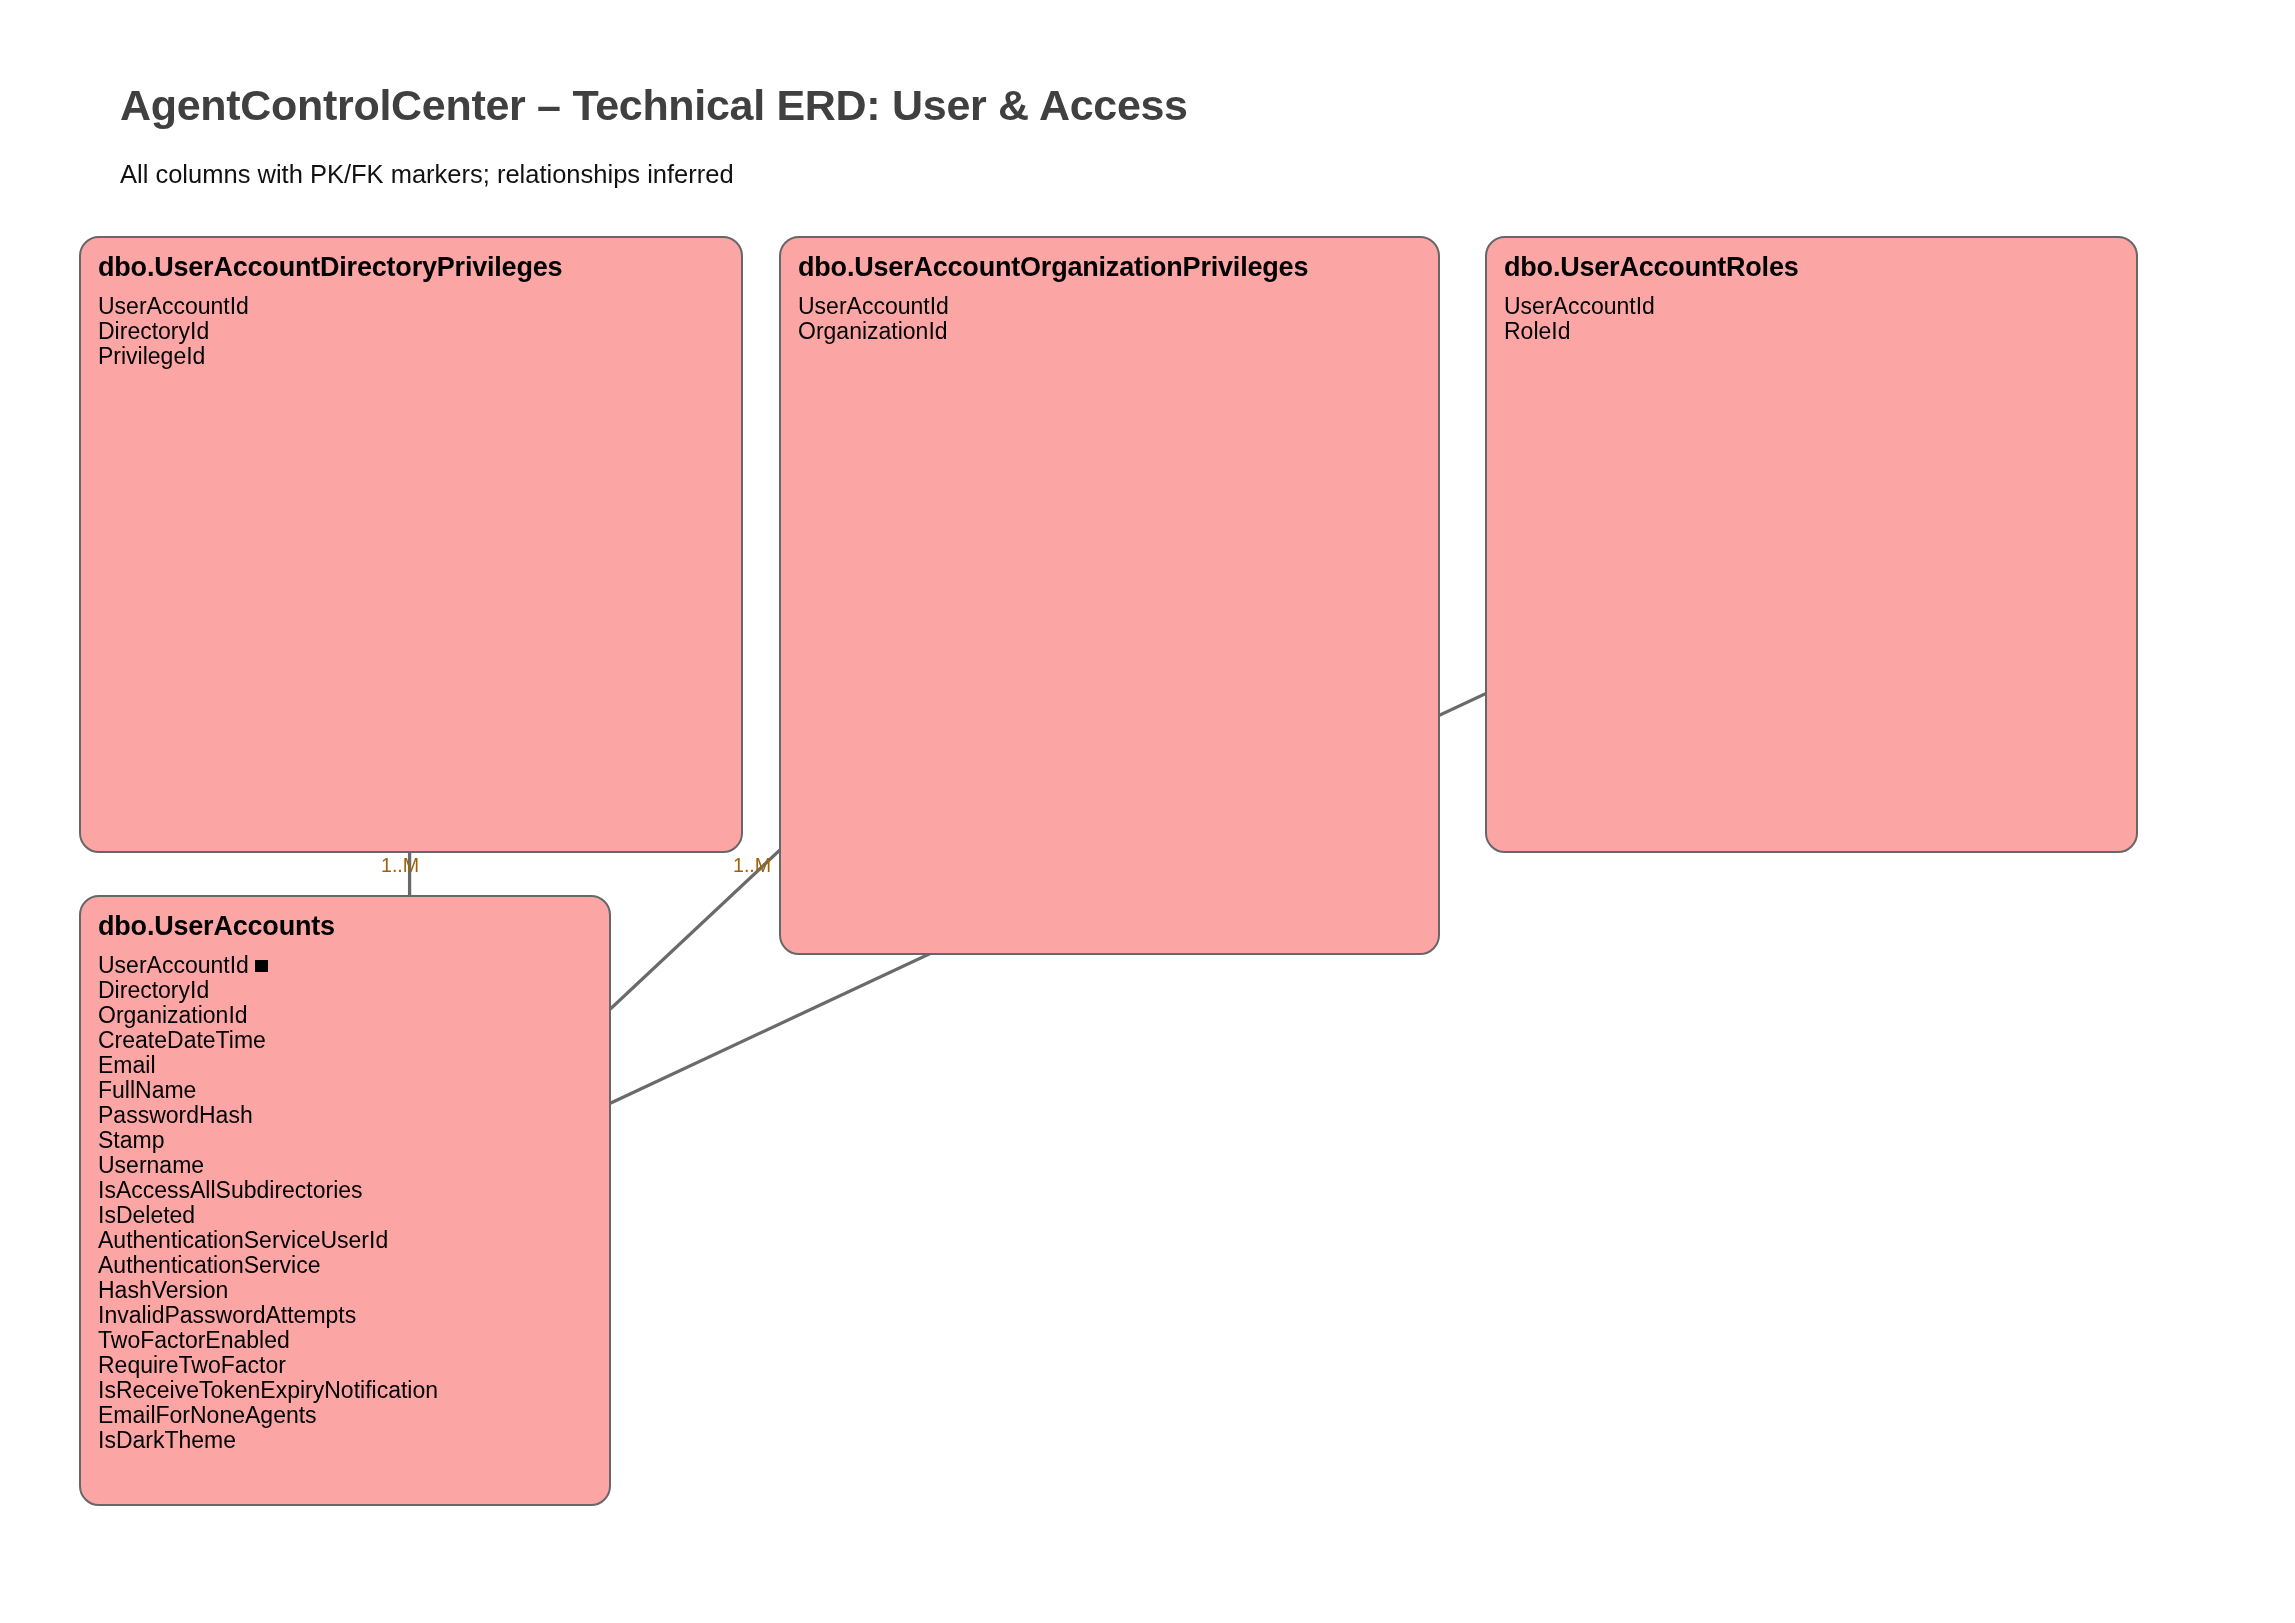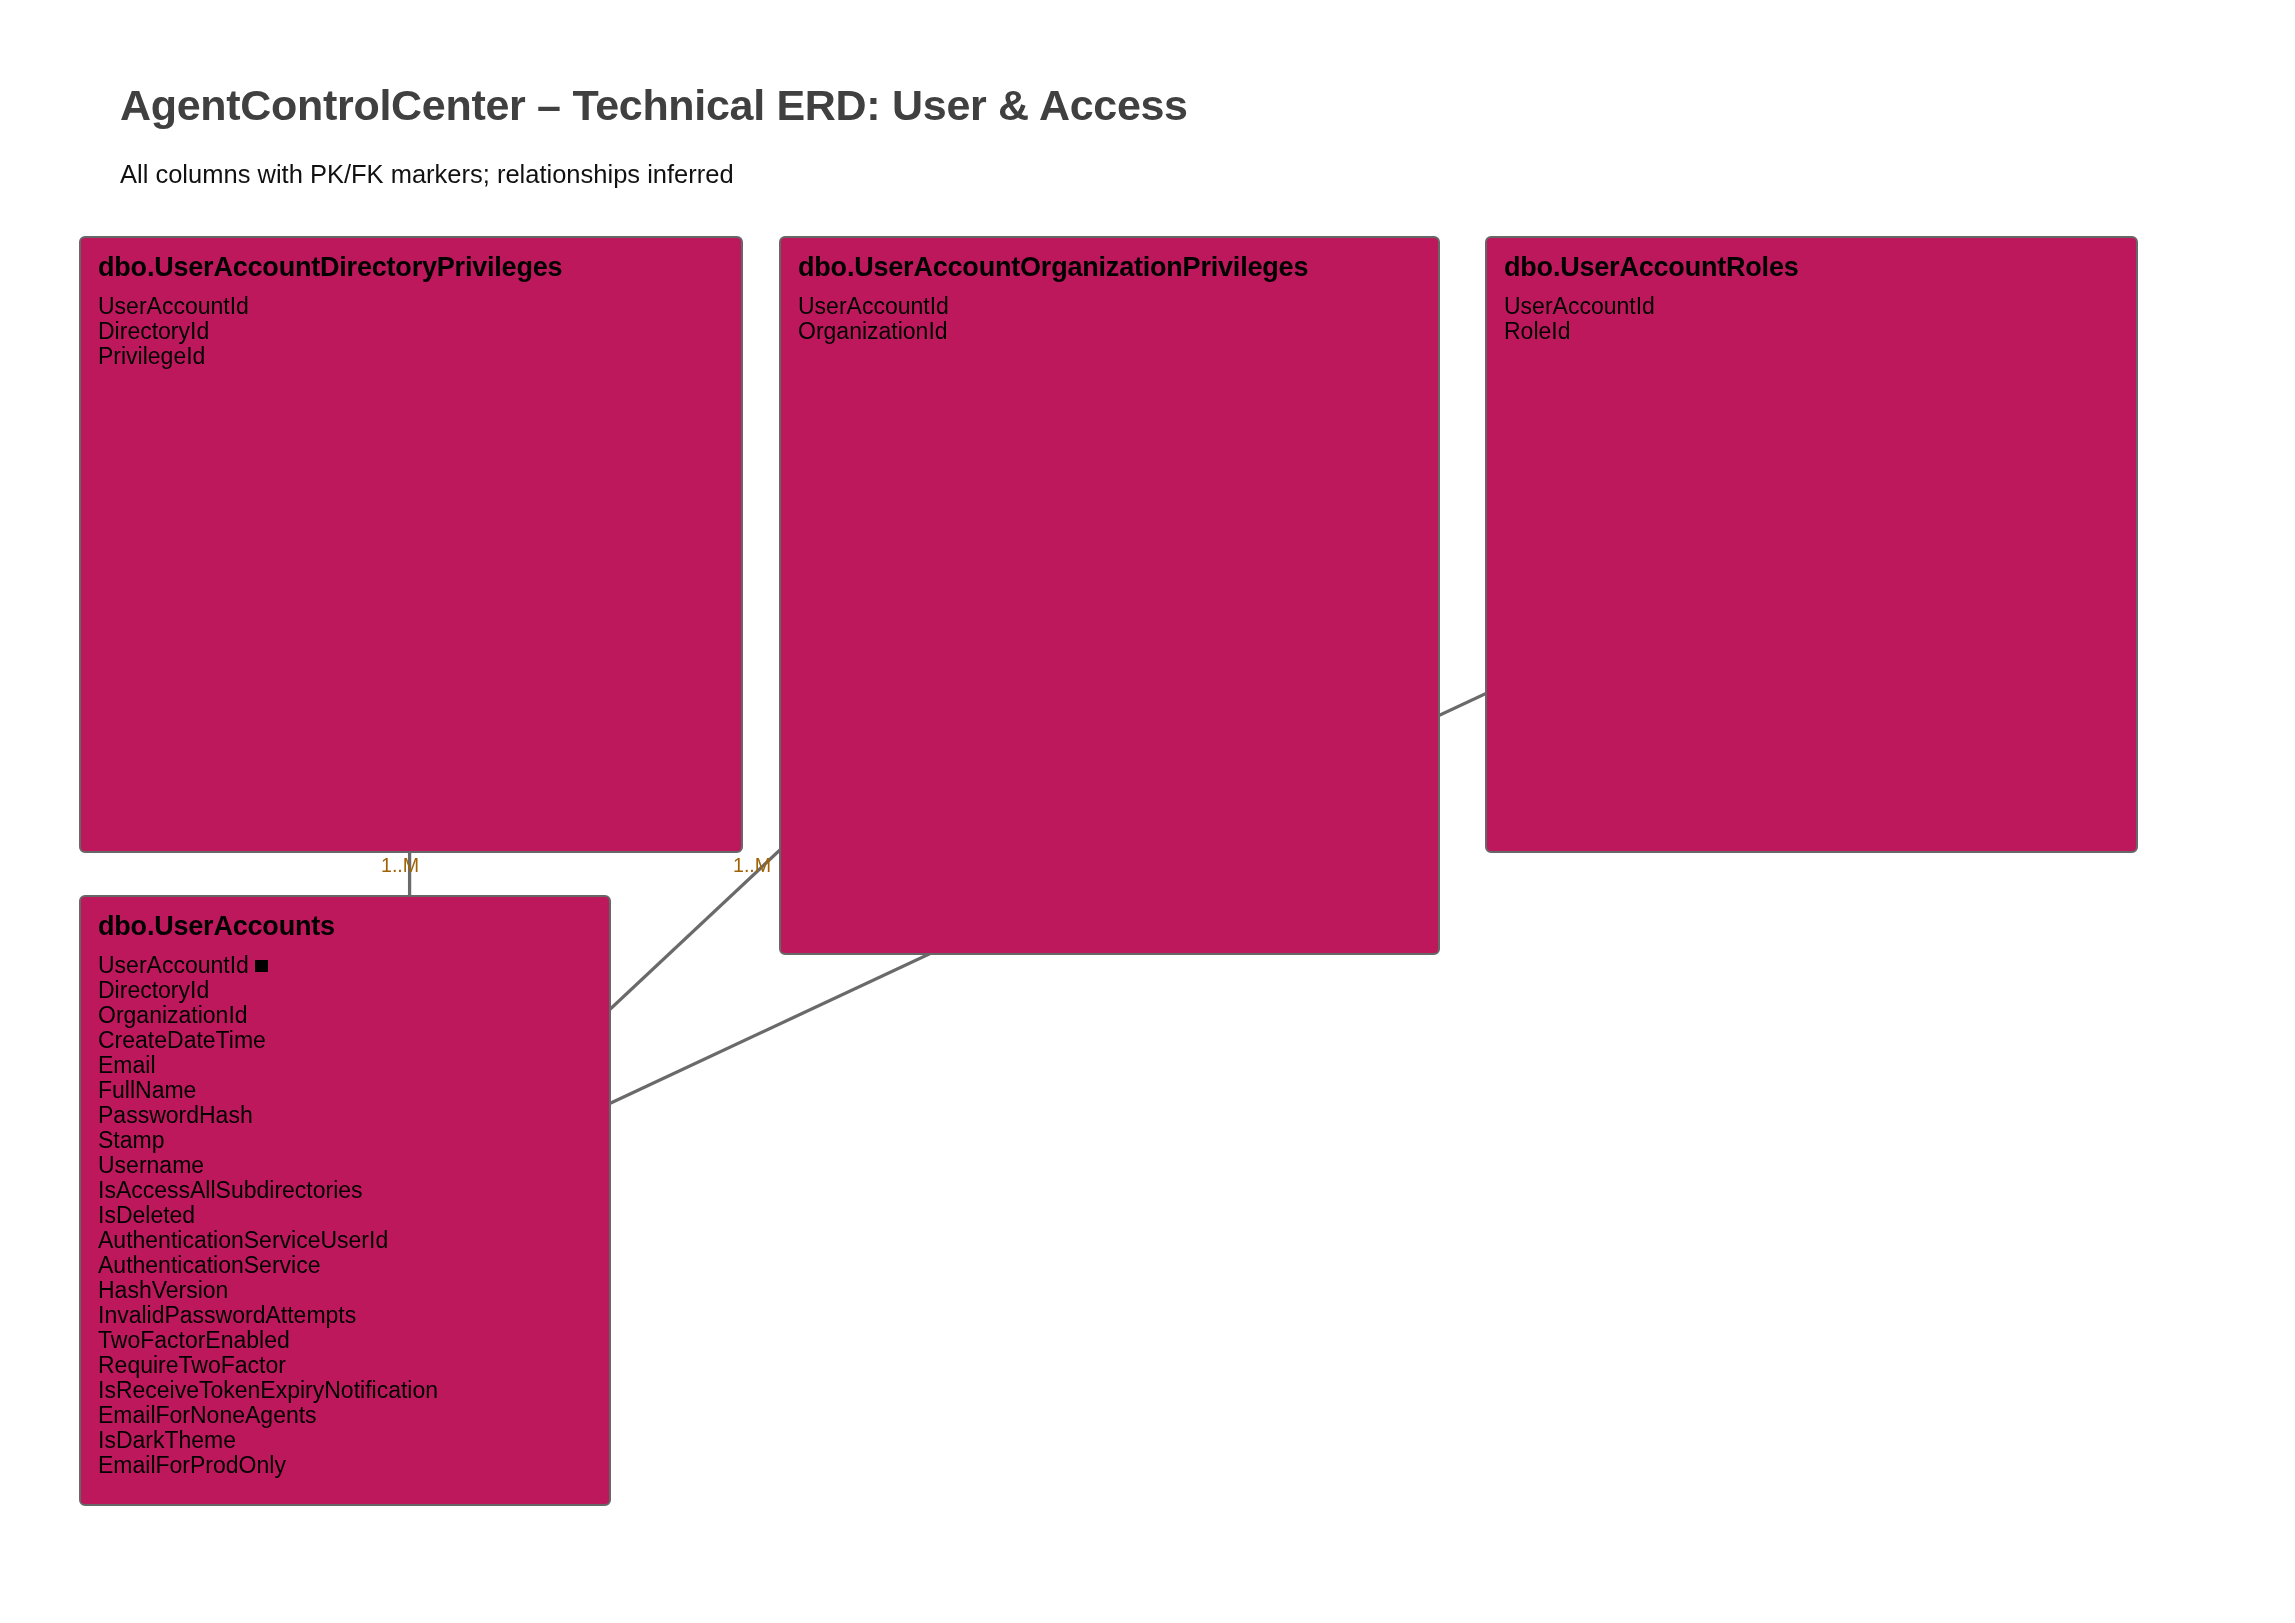--- a/index.html
+++ b/index.html
@@ -41,23 +41,23 @@
     font-size: 25.5px;
     font-weight: normal;
     color: #111111;
     white-space: nowrap;
   }
 
   
   .entity {
     position: absolute;
     box-sizing: border-box;
-    background: #be185d;
+    background: #fca5a5;
     border: 2px solid #676767;
-    border-radius: 6px;
+    border-radius: 20px;
     overflow: hidden;
   }
   .entity-title {
     position: absolute;
     left: 17px;
     top: 14.4px;
     font-size: 27px;
     font-weight: bold;
     color: #000000;
     white-space: nowrap;
@@ -167,18 +167,17 @@
         <div class="col-row"><span>IsDeleted</span></div>
         <div class="col-row"><span>AuthenticationServiceUserId</span></div>
         <div class="col-row"><span>AuthenticationService</span></div>
         <div class="col-row"><span>HashVersion</span></div>
         <div class="col-row"><span>InvalidPasswordAttempts</span></div>
         <div class="col-row"><span>TwoFactorEnabled</span></div>
         <div class="col-row"><span>RequireTwoFactor</span></div>
         <div class="col-row"><span>IsReceiveTokenExpiryNotification</span></div>
         <div class="col-row"><span>EmailForNoneAgents</span></div>
         <div class="col-row"><span>IsDarkTheme</span></div>
-        <div class="col-row"><span>EmailForProdOnly</span></div>
       </div>
   </div>
 
 </div>
 
 
 </body></html>

